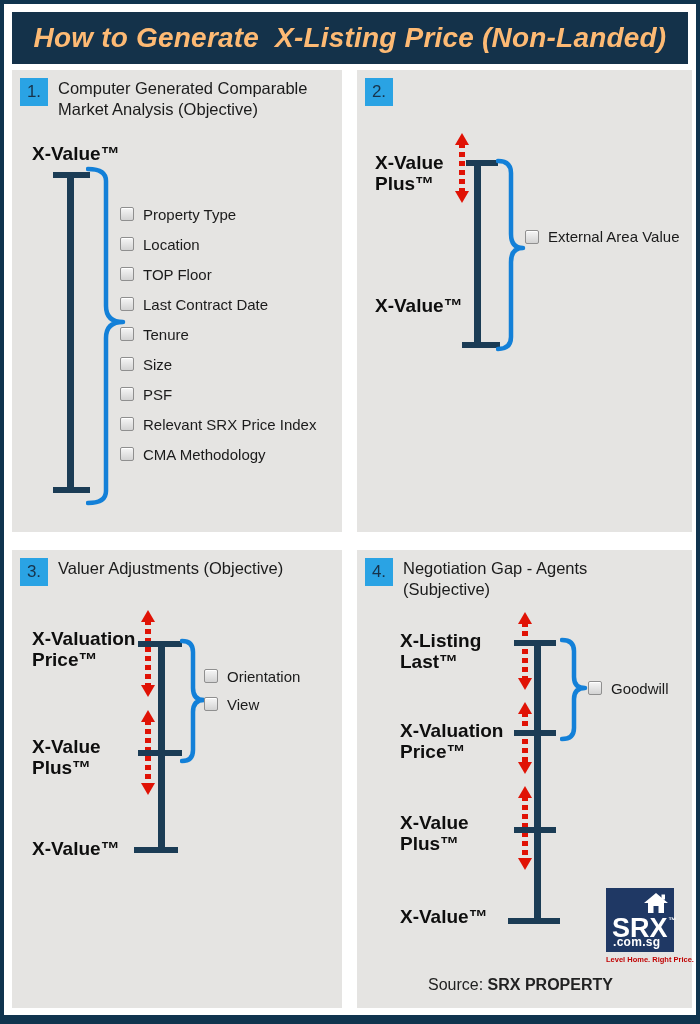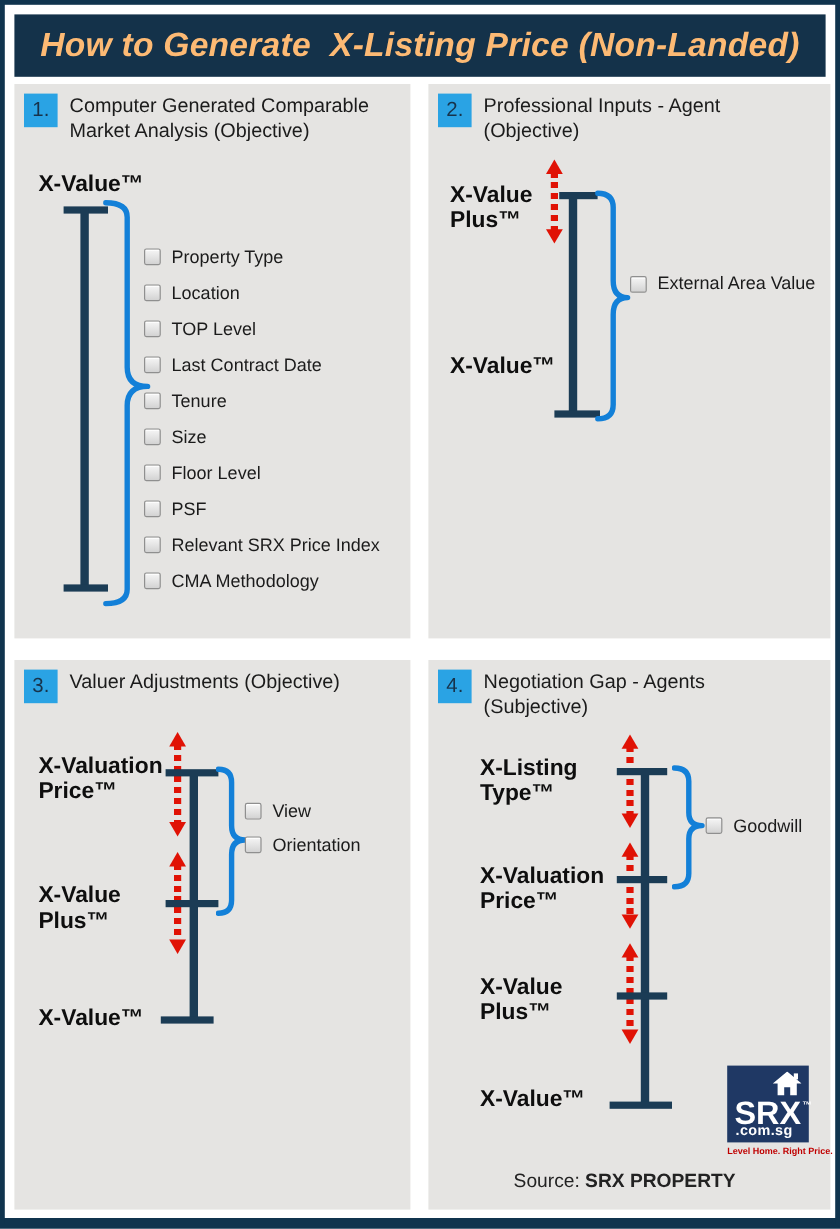--- a/index.html
+++ b/index.html
@@ -93,56 +93,51 @@
       <div class="check-row" style="height:30px">
           <span class="checkbox"></span>
           <span class="check-label">Property Type</span>
         </div>
       <div class="check-row" style="height:30px">
           <span class="checkbox"></span>
           <span class="check-label">Location</span>
         </div>
       <div class="check-row" style="height:30px">
           <span class="checkbox"></span>
-          <span class="check-label">TOP Level</span>
+          <span class="check-label">TOP Floor</span>
         </div>
       <div class="check-row" style="height:30px">
           <span class="checkbox"></span>
           <span class="check-label">Last Contract Date</span>
         </div>
       <div class="check-row" style="height:30px">
           <span class="checkbox"></span>
           <span class="check-label">Tenure</span>
         </div>
       <div class="check-row" style="height:30px">
           <span class="checkbox"></span>
           <span class="check-label">Size</span>
-        </div>
-      <div class="check-row" style="height:30px">
-          <span class="checkbox"></span>
-          <span class="check-label">Floor Level</span>
         </div>
       <div class="check-row" style="height:30px">
           <span class="checkbox"></span>
           <span class="check-label">PSF</span>
         </div>
       <div class="check-row" style="height:30px">
           <span class="checkbox"></span>
           <span class="check-label">Relevant SRX Price Index</span>
         </div>
       <div class="check-row" style="height:30px">
           <span class="checkbox"></span>
           <span class="check-label">CMA Methodology</span>
         </div>
     </div>
   </section>
 
   <section class="panel" style="left:357px;top:70px;width:335px;height:462px">
     <div class="badge">2.</div>
-    <h2 class="panel-title" style="width:235px">Professional Inputs - Agent (Objective)</h2>
 
     <div class="red-arrow" style="left:97px;top:63px;height:70px">
         <i></i>
       </div>
 
     <div class="vlabel" style="left:18px;top:82px;width:95px">X-Value Plus™</div>
     <div class="vlabel" style="left:18px;top:225px;white-space:nowrap">X-Value™</div>
 
     <div class="hline" style="left:109px;top:90px;width:32px"></div>
     <div class="vline" style="left:117px;top:92px;height:184px"></div>
@@ -180,44 +175,44 @@
     <div class="hline" style="left:126px;top:200px;width:44px"></div>
     <div class="hline" style="left:122px;top:297px;width:44px"></div>
 
     <svg class="brace" style="left:168px;top:88px" width="27" height="126" viewBox="0 0 27 126">
       <path d="M2,3 Q13,3 13,14 L13,50 Q13,62 24,62 Q13,62 13,74 L13,112 Q13,123 2,123"></path>
     </svg>
 
     <div class="checks" style="left:192px;top:112px">
       <div class="check-row" style="height:28px">
           <span class="checkbox"></span>
+          <span class="check-label">Orientation</span>
+        </div>
+      <div class="check-row" style="height:28px">
+          <span class="checkbox"></span>
           <span class="check-label">View</span>
-        </div>
-      <div class="check-row" style="height:28px">
-          <span class="checkbox"></span>
-          <span class="check-label">Orientation</span>
         </div>
     </div>
   </section>
 
   <section class="panel" style="left:357px;top:550px;width:335px;height:458px">
     <div class="badge">4.</div>
     <h2 class="panel-title" style="width:240px">Negotiation Gap - Agents (Subjective)</h2>
 
     <div class="red-arrow" style="left:160px;top:62px;height:78px">
         <i></i>
       </div>
     <div class="red-arrow" style="left:160px;top:152px;height:72px">
         <i></i>
       </div>
     <div class="red-arrow" style="left:160px;top:236px;height:84px">
         <i></i>
       </div>
 
-    <div class="vlabel" style="left:43px;top:80px;width:105px">X-Listing Type™</div>
+    <div class="vlabel" style="left:43px;top:80px;width:105px">X-Listing Last™</div>
     <div class="vlabel" style="left:43px;top:170px;width:118px">X-Valuation Price™</div>
     <div class="vlabel" style="left:43px;top:262px;width:95px">X-Value Plus™</div>
     <div class="vlabel" style="left:43px;top:356px;white-space:nowrap">X-Value™</div>
 
     <div class="vline" style="left:177px;top:92px;height:280px"></div>
     <div class="hline" style="left:157px;top:90px;width:42px"></div>
     <div class="hline" style="left:157px;top:180px;width:42px"></div>
     <div class="hline" style="left:157px;top:277px;width:42px"></div>
     <div class="hline" style="left:151px;top:368px;width:52px"></div>
 

